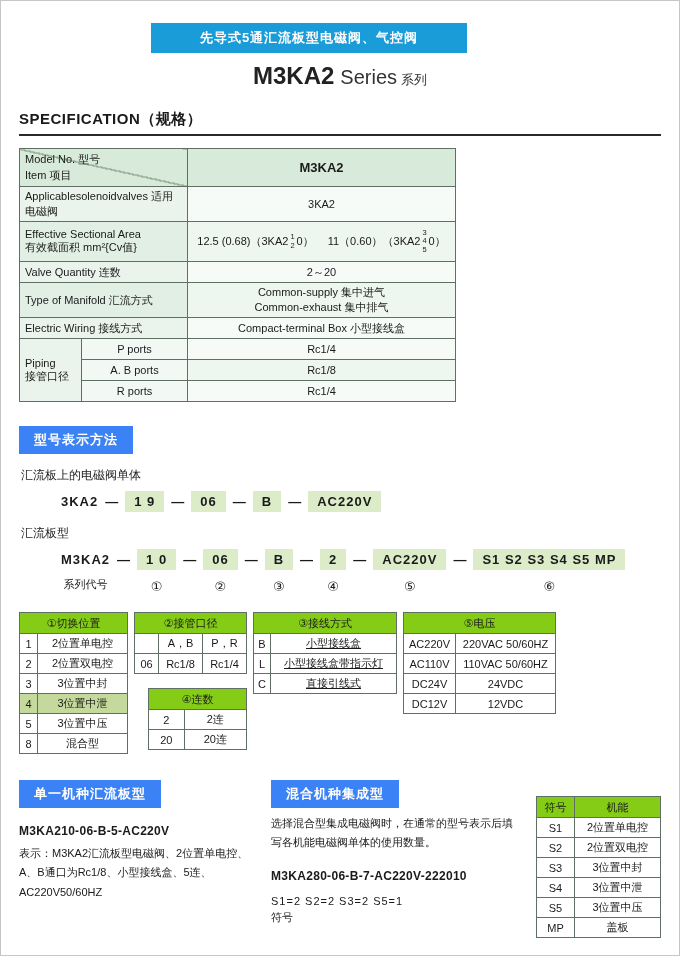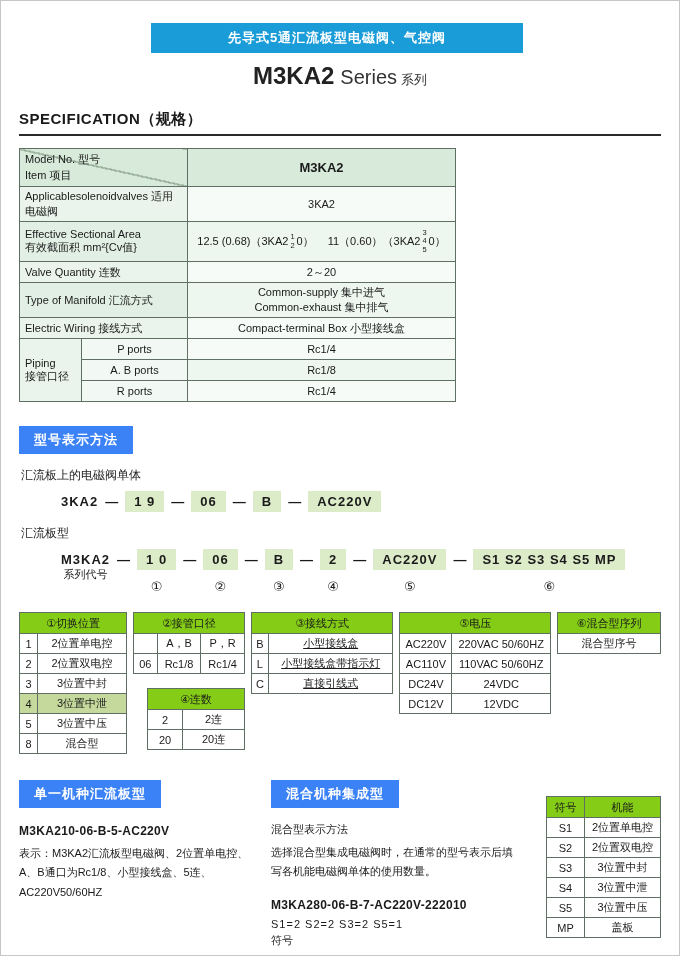--- a/index.html
+++ b/index.html
@@ -1,20 +1,20 @@
 <!DOCTYPE html>
 <html><head>
 <meta charset="utf-8">
 <style>
   * { margin:0; padding:0; box-sizing:border-box; }
   html,body { background:#ffffff; }
   body { width:680px; font-family:"Liberation Sans","DejaVu Sans",sans-serif; color:#1a1a1a; }
   .page { width:680px; height:956px; border:1px solid #c6c6c6; padding:0 18px; overflow:hidden; background:#fff; position:relative; }
 
-  .banner { margin:22px 0 0 132px; width:372px; background:#1a9cd9; color:#fff; font-size:13px; font-weight:bold; text-align:center; padding:6px 0; letter-spacing:1px; }
+  .banner { margin:22px 0 0 132px; width:316px; background:#1a9cd9; color:#fff; font-size:13px; font-weight:bold; text-align:center; padding:6px 0; letter-spacing:1px; }
 
   .title { text-align:center; margin-top:9px; }
   .title .model { font-size:24px; font-weight:bold; color:#222; }
   .title .series { font-size:20px; color:#333; margin-left:6px; }
   .title .series-zh { font-size:13px; color:#333; margin-left:4px; }
 
   .spec-heading { margin-top:20px; font-size:15px; font-weight:bold; letter-spacing:.5px; padding-bottom:5px; border-bottom:2px solid #2a2a2a; }
 
   table { border-collapse:collapse; }
   .spec-table { margin-top:12px; width:436px; font-size:11px; table-layout:fixed; }
@@ -38,21 +38,21 @@
   .area-gap { width:10px; }
 
   .section-bar { display:inline-block; background:#3b82f6; color:#fff; font-size:13px; font-weight:bold; padding:5px 15px; letter-spacing:1px; }
   .mc-section { margin-top:24px; }
   .code-label { font-size:12px; margin:13px 0 0 2px; color:#222; }
   .code-line { display:flex; align-items:flex-start; margin:7px 0 0 42px; font-size:13px; font-weight:bold; }
   .code-base { padding-top:3px; letter-spacing:1px; }
   .code-dash { padding:3px 7px 0; font-weight:bold; }
   .code-seg { background:#dcebc8; padding:3px 9px; white-space:nowrap; letter-spacing:1px; }
   .code-stack { display:flex; flex-direction:column; align-items:center; }
-  .series-label { font-size:11px; font-weight:normal; margin-top:0; }
+  .series-label { font-size:11px; font-weight:normal; margin-top:10px; }
   .code-circle { font-size:13px; font-weight:normal; margin-top:9px; }
 
   .options { display:flex; align-items:flex-start; gap:6px; margin-top:18px; font-size:11px; }
   .opt-table th, .opt-table td { border:1px solid #5f6f63; padding:2px 4px; font-weight:normal; text-align:center; }
   .opt-table th { background:#84cc16; height:21px; }
   .opt-table td { background:#fff; height:20px; }
   .hl { background:#c4d99b !important; }
   .t1 .c { width:18px; } .t1 .lbl { width:90px; }
   .t2 .c1 { width:24px; } .t2 .c2 { width:44px; } .t2 .c3 { width:44px; }
   .t3 .c { width:17px; } .t3 .lbl { width:126px;text-decoration:underline; }
@@ -62,24 +62,24 @@
   .t4 .c { width:24px; } .t4 .lbl { width:42px; }
   .opt-col { display:flex; flex-direction:column; }
 
   .bottom { display:flex; margin-top:26px; }
   .bot-left { width:238px; }
   .bot-mid { width:252px; margin-left:14px; }
   .bot-right { margin-left:auto; margin-top:16px; }
   .mono-code { font-size:12px; font-weight:bold; margin-top:16px; letter-spacing:.3px; }
   .desc { font-size:11px; line-height:1.75; margin-top:6px; }
   .mid-line1 { font-size:11px; margin-top:14px; }
-  .mid-line3 { font-size:11px; margin-top:6px; letter-spacing:1px; }
+  .mid-line3 { font-size:11px; margin-top:12px; letter-spacing:1px; }
   .mid-line4 { font-size:11px; margin-top:3px; }
   .sym-table { font-size:11px; }
-  .sym-table .c { width:38px; } .sym-table .lbl { width:76px;margin-top:16px; }
+  .sym-table .c { width:38px; } .sym-table .lbl { width:86px;margin-top:16px; }
 </style>
 </head>
 <body>
 
 <div class="page">
 
   <div class="banner">先导式5通汇流板型电磁阀、气控阀</div>
 
   <div class="title">
     <span class="model">M3KA2</span><span class="series">Series</span><span class="series-zh">系列</span>
@@ -323,42 +323,31 @@
             <td class="c">DC24V</td>
             <td class="lbl">24VDC</td>
           </tr>
       <tr>
             <td class="c">DC12V</td>
             <td class="lbl">12VDC</td>
           </tr>
     </tbody>
       </table>
 
-    <table class="opt-table t6">
-      <tbody>
-          <tr>
-            <th>⑥混合型序列</th>
-          </tr>
-      <tr>
-            <td class="lbl">混合型序号</td>
-          </tr>
-    </tbody>
-      </table>
   </div>
 
   <div class="bottom">
     <div class="bot-left">
       <div class="section-bar">单一机种汇流板型</div>
       <div class="mono-code">M3KA210-06-B-5-AC220V</div>
       <div class="desc">表示：M3KA2汇流板型电磁阀、2位置单电控、A、B通口为Rc1/8、小型接线盒、5连、AC220V50/60HZ</div>
     </div>
 
     <div class="bot-mid">
       <div class="section-bar">混合机种集成型</div>
-      <div class="mid-line1">混合型表示方法</div>
       <div class="desc">选择混合型集成电磁阀时，在通常的型号表示后填写各机能电磁阀单体的使用数量。</div>
       <div class="mono-code">M3KA280-06-B-7-AC220V-222010</div>
       <div class="mid-line3">S1=2  S2=2  S3=2  S5=1</div>
       <div class="mid-line4">符号</div>
     </div>
 
     <div class="bot-right">
       <table class="opt-table sym-table">
         <tbody>
             <tr>

